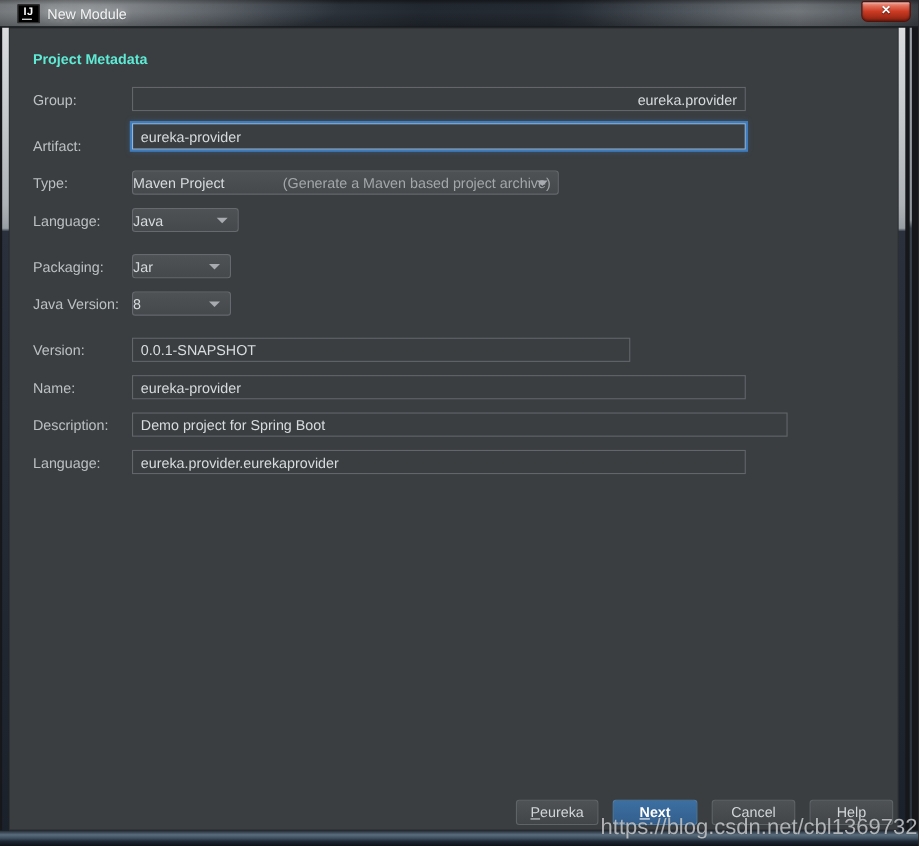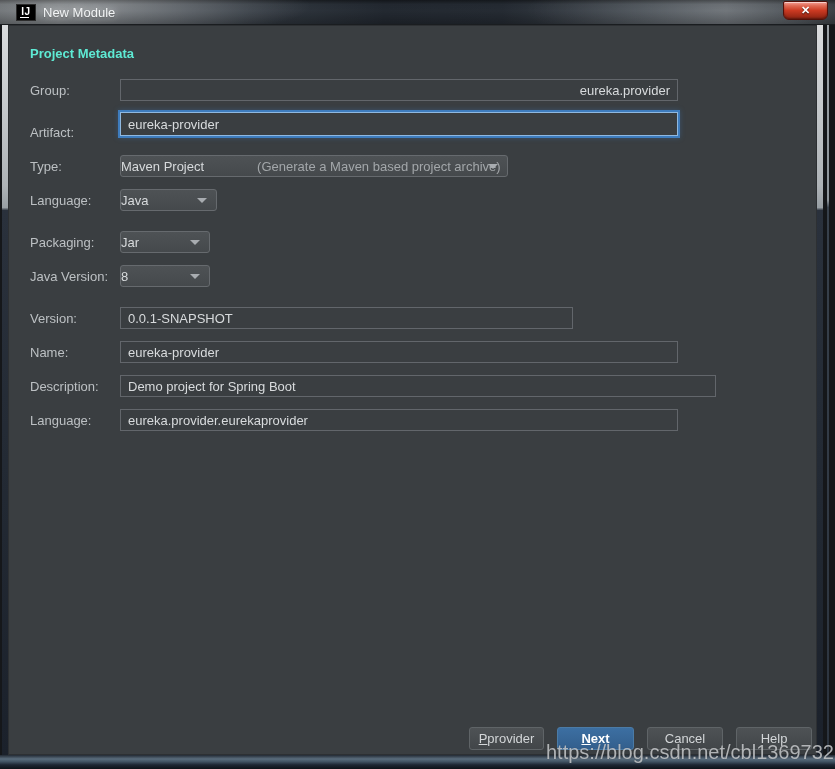--- a/index.html
+++ b/index.html
@@ -177,21 +177,21 @@
   <input class="text-input" style="top: 341px; width: 558px; height: 22px;" value="eureka-provider">
 
   <div class="field-label" style="top:375px;height:22px;">Description:</div>
   <input class="text-input" style="top: 375px; width: 596px; height: 22px;" value="Demo project for Spring Boot">
 
   <div class="field-label" style="top:409px;height:22px;">Language:</div>
   <input class="text-input" style="top: 409px; width: 558px; height: 22px;" value="eureka.provider.eurekaprovider">
 
   <button class="btn" style="left:469px;width:75px;">
     <span class="mn">P</span>
-      <span>provider</span>
+      <span>eureka</span>
   </button>
   <button class="btn primary" style="left:557px;width:77px;">
     <span class="mn">N</span>
       <span>ext</span>
   </button>
   <button class="btn" style="left:647px;width:76px;">
     <span class="mn"></span>
       <span>Cancel</span>
   </button>
   <button class="btn" style="left:736px;width:76px;">

